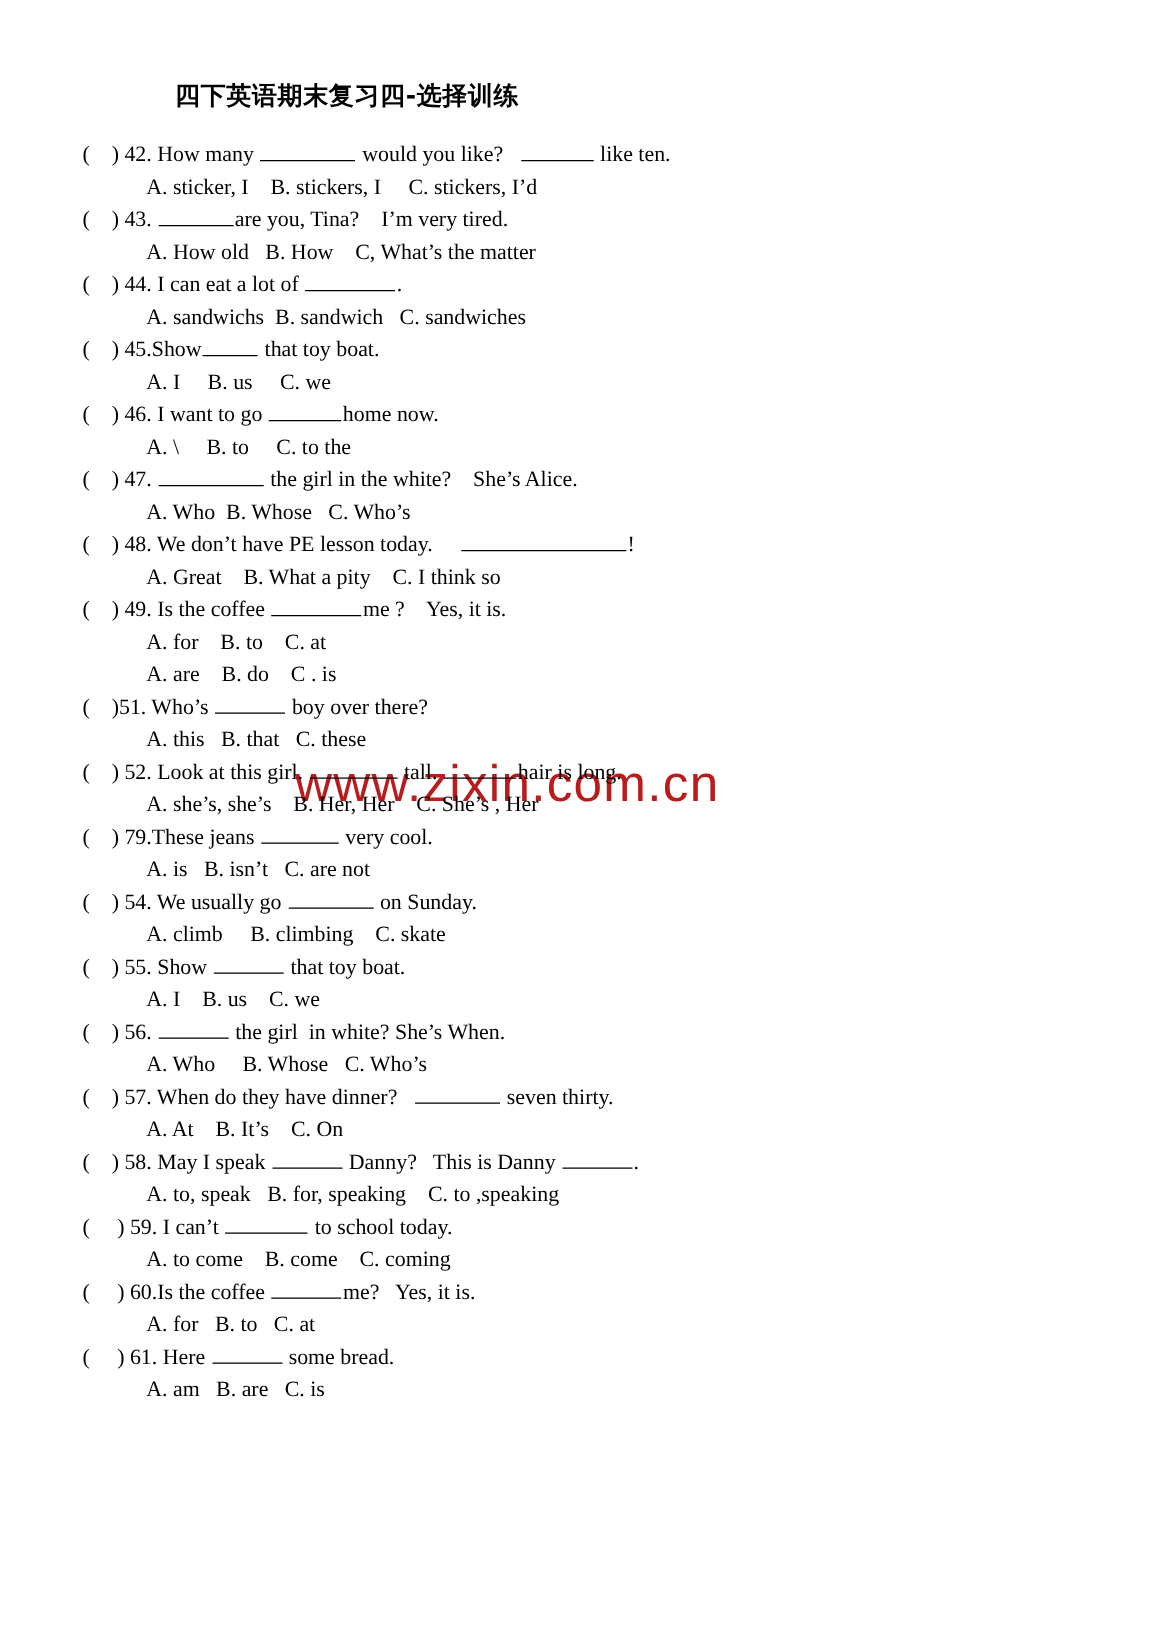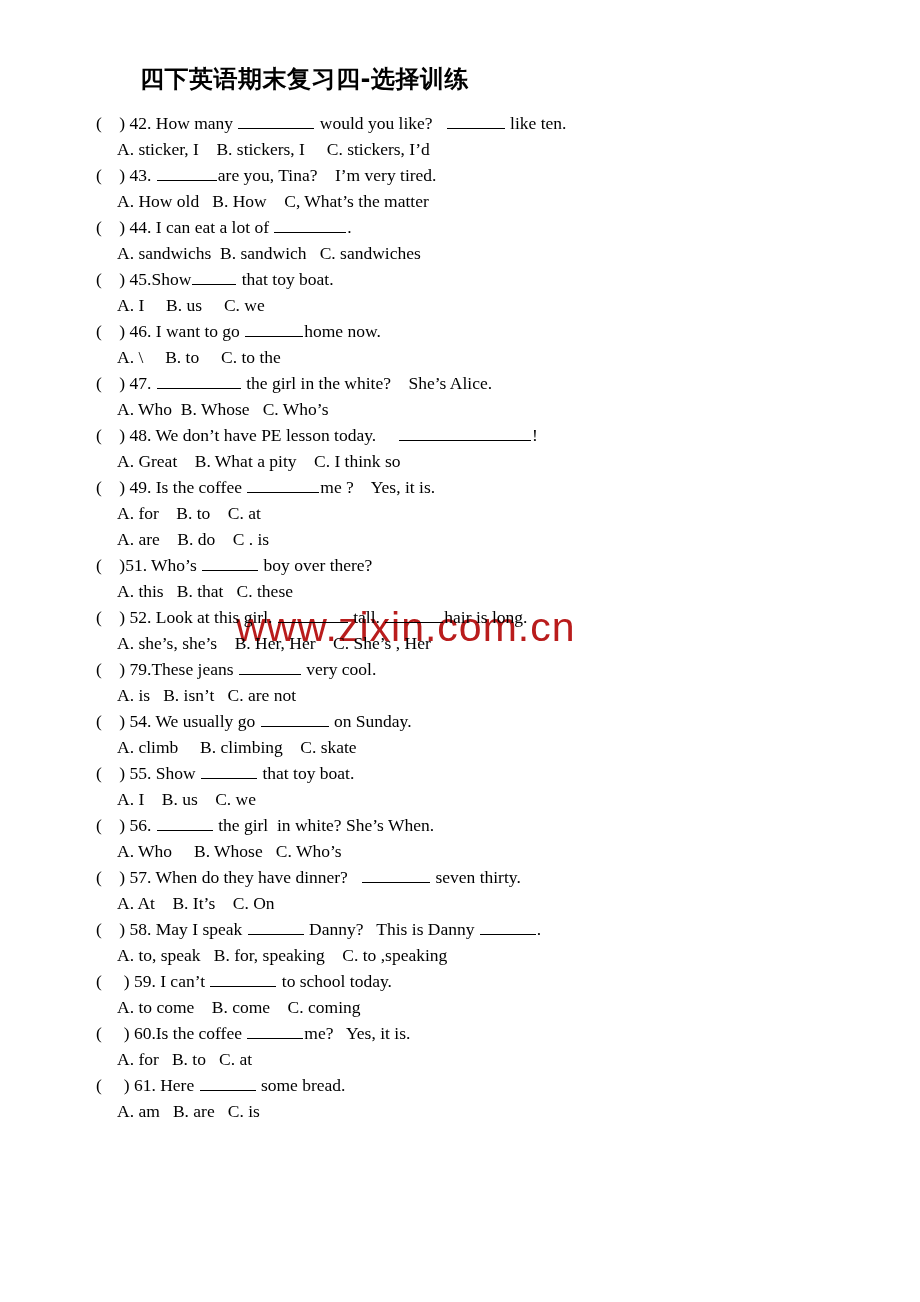--- a/index.html
+++ b/index.html
@@ -36,42 +36,42 @@
     position: relative;
     z-index: 1;
   }
 
   .doc-title {
     position: absolute;
     left: 140px;
     top: 63px;
     font-family: "DejaVu Sans", "Liberation Sans", sans-serif;
     font-weight: bold;
-    font-size: 24px;
+    font-size: 20px;
     letter-spacing: 0.5px;
     white-space: nowrap;
     text-align: center;
   }
 
   .qlist {
     position: absolute;
     left: 0;
     top: 110px;
     width: 920px;
   }
 
   .line {
     height: 26px;
     line-height: 26px;
     font-size: 17.5px;
     white-space: pre;
   }
   
   .line.stem {
-    padding-left: 96px;
+    padding-left: 66px;
   }
   
   .line.opts {
     padding-left: 117px;
   }
 
   
   .blank {
     display: inline-block;
     border-bottom: 1.4px solid #000;

